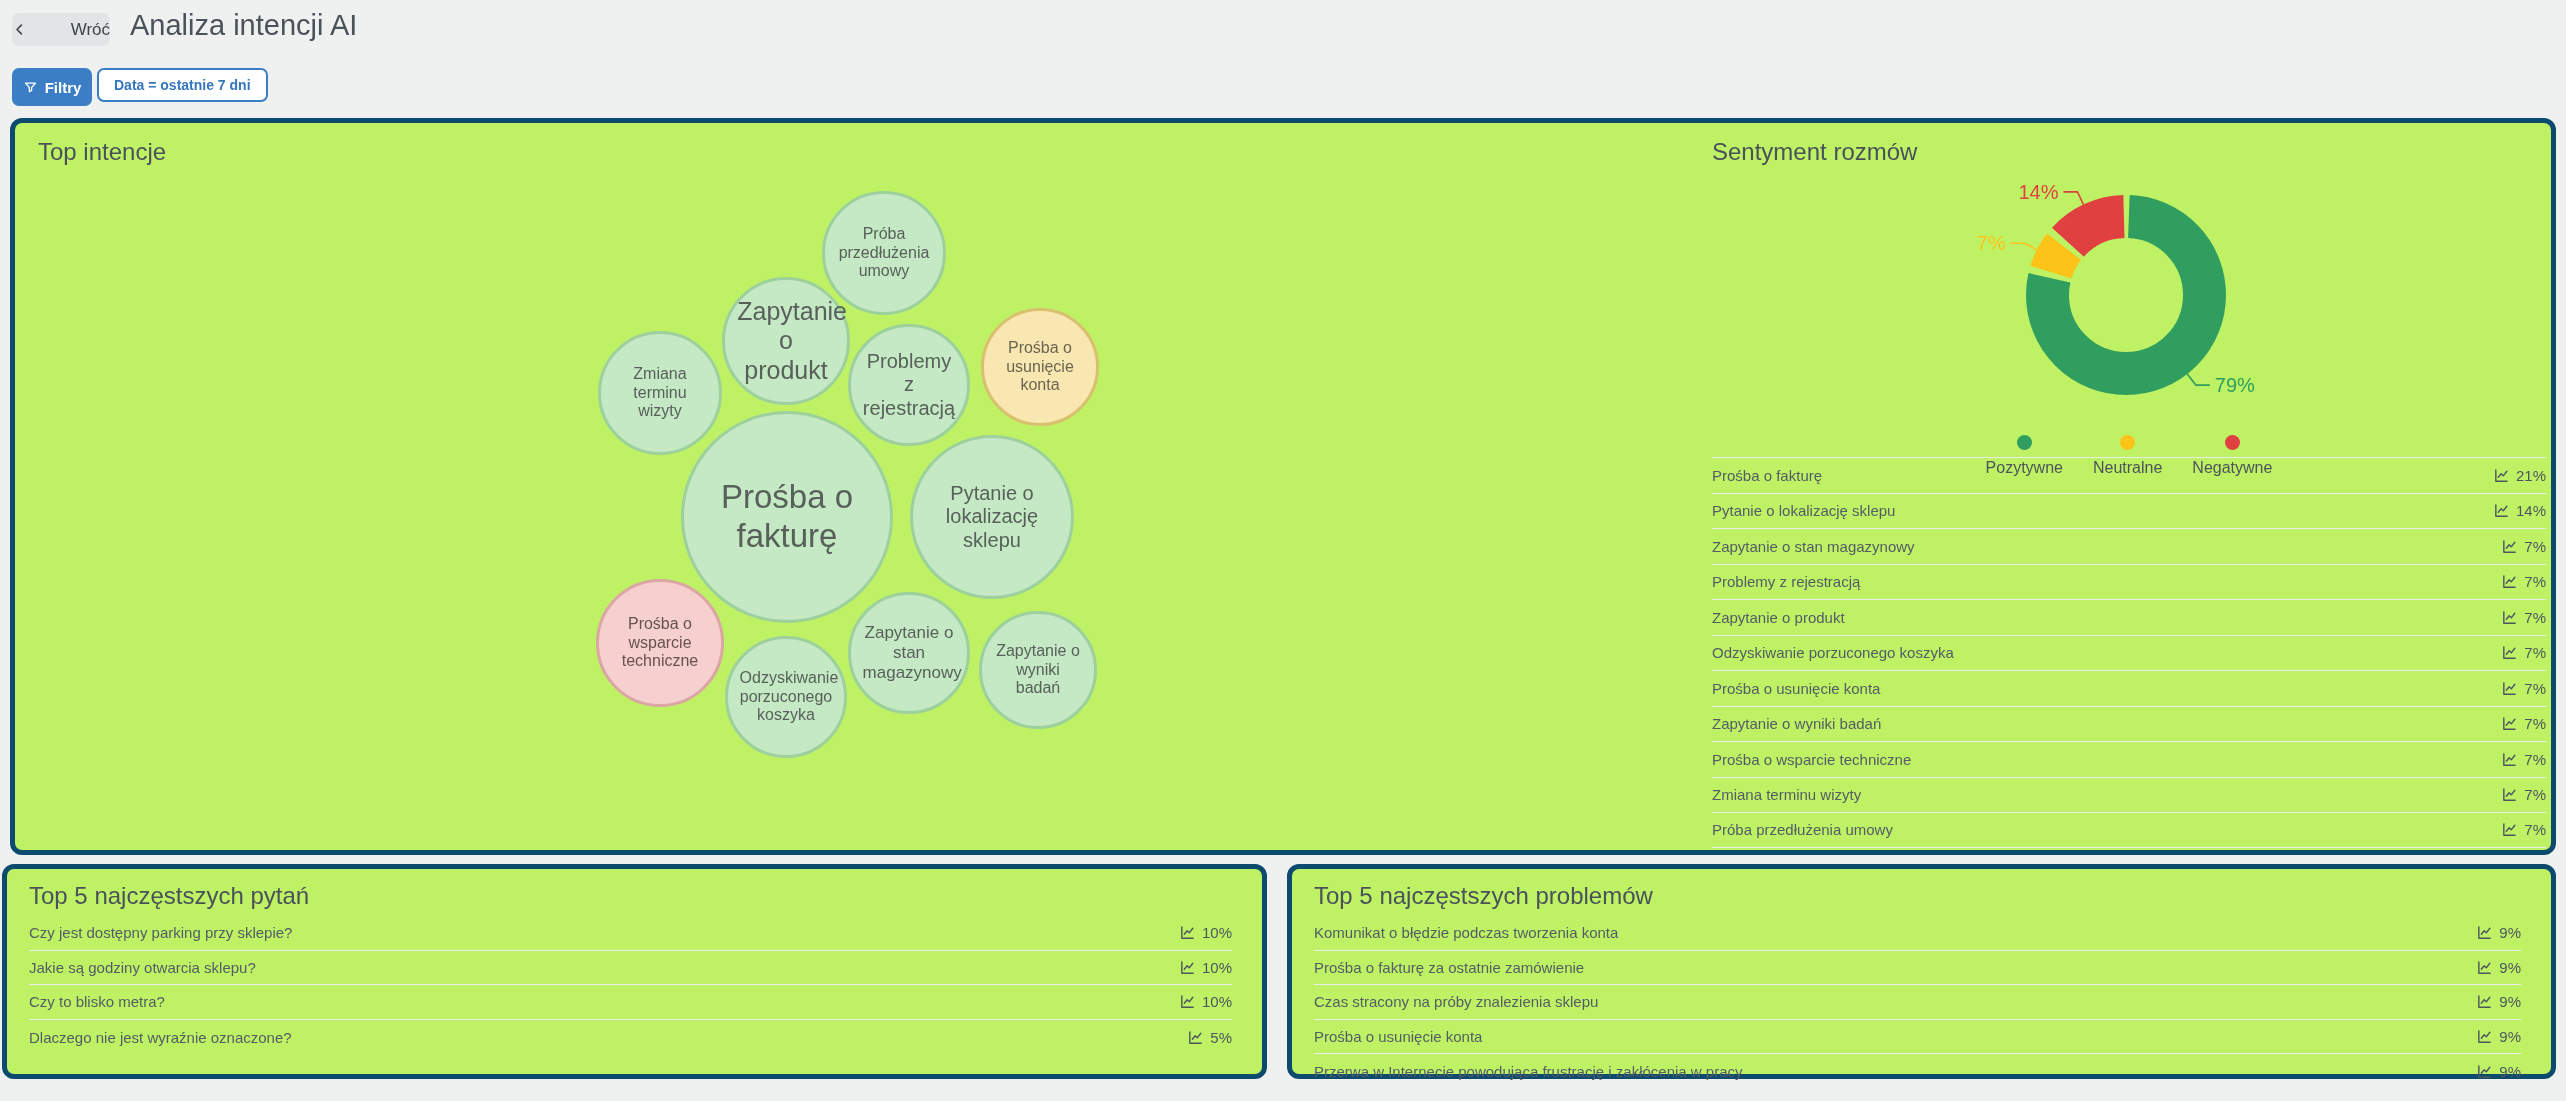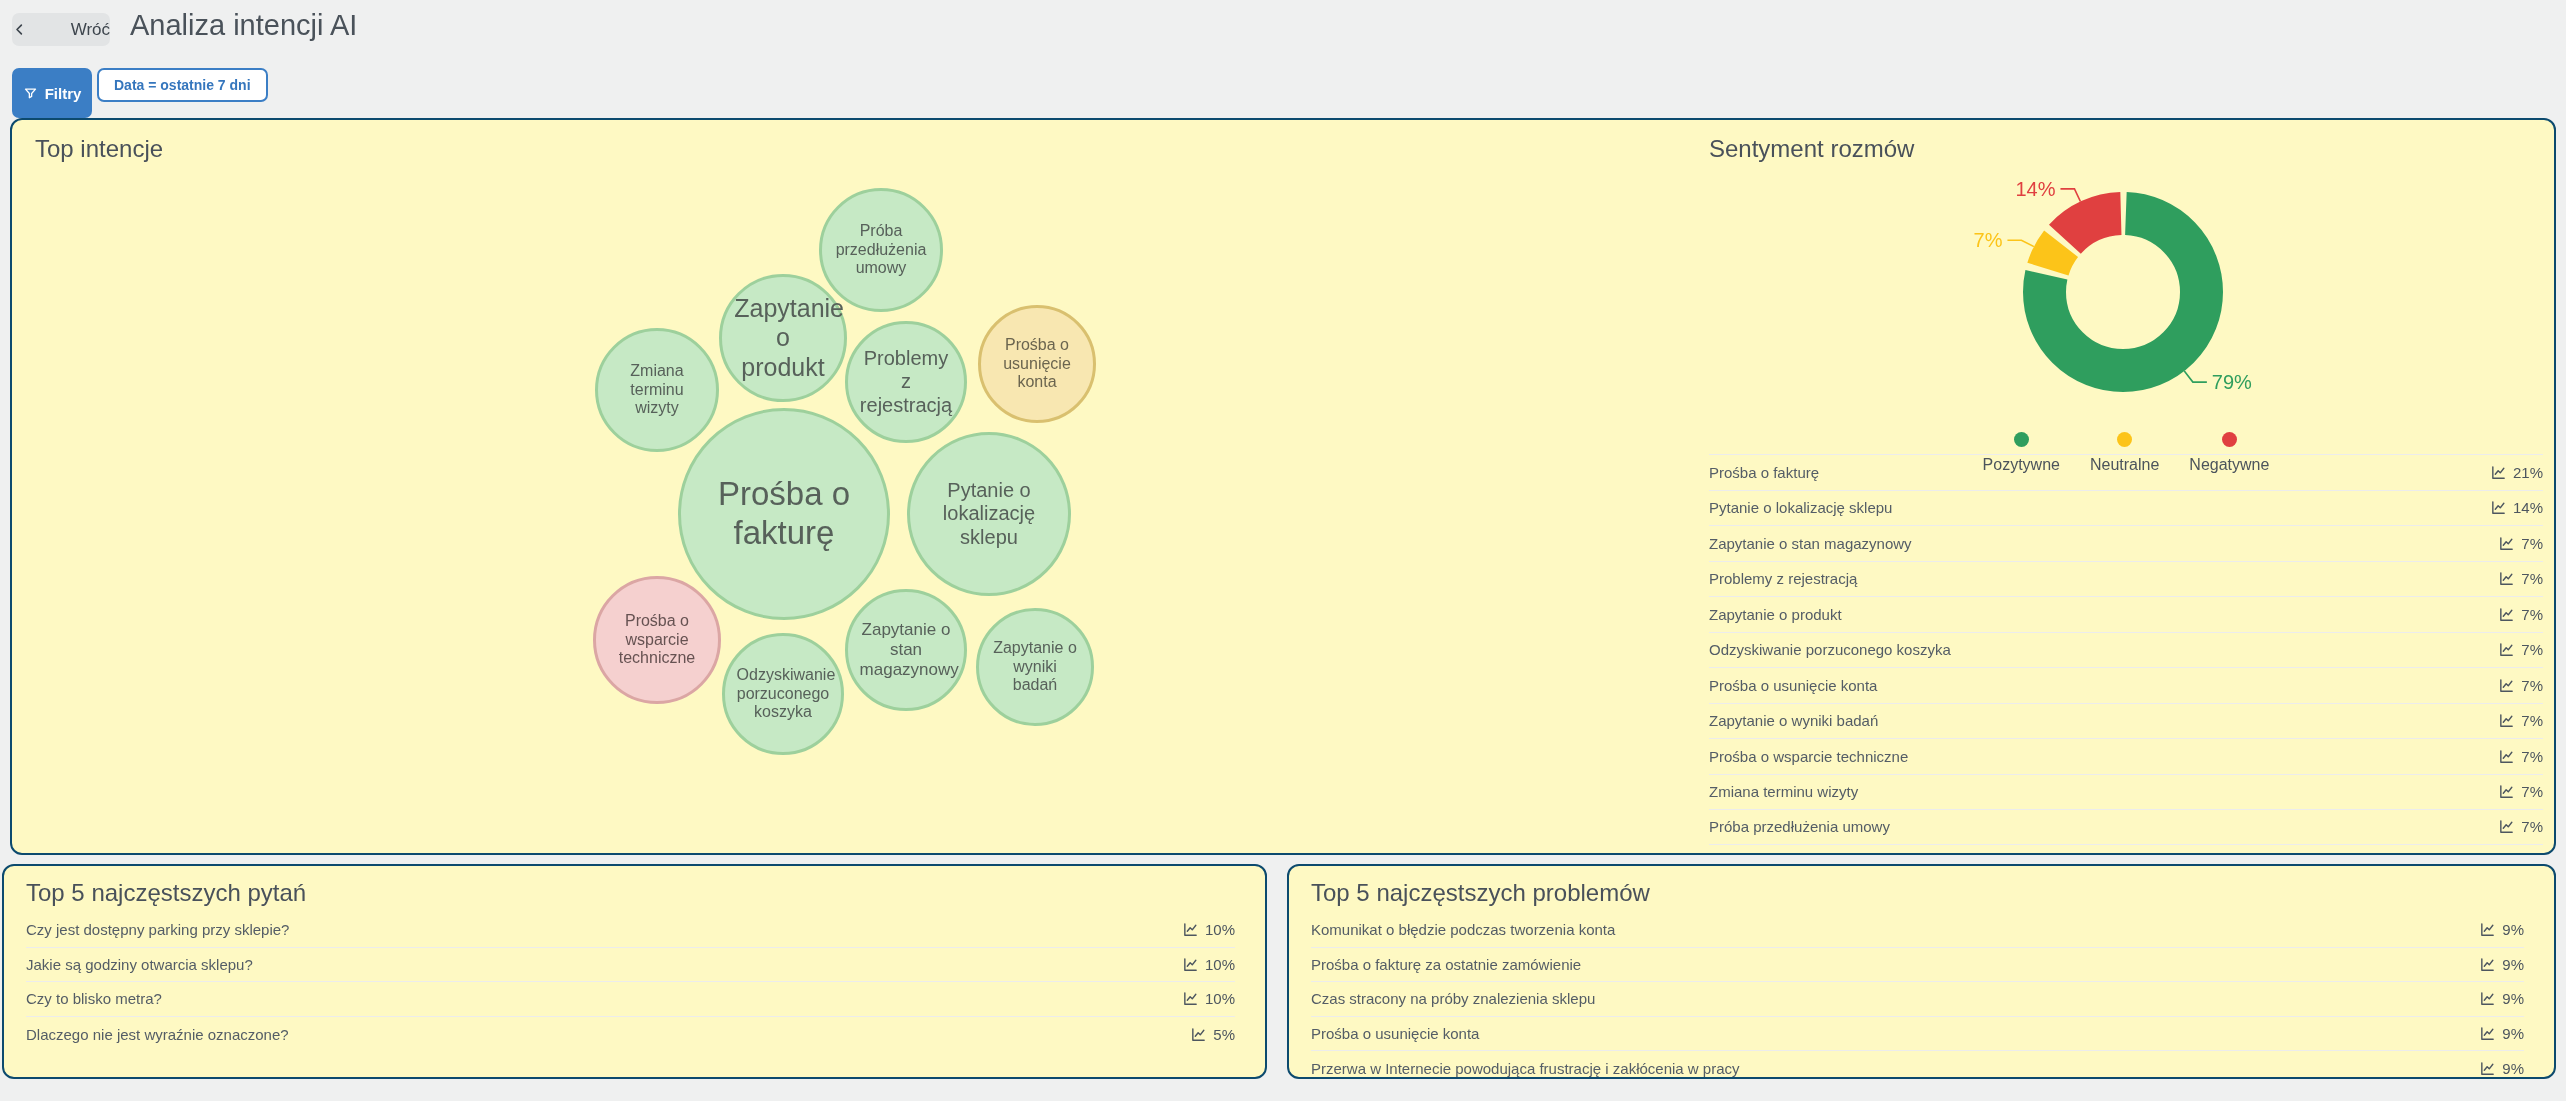--- a/index.html
+++ b/index.html
@@ -18,35 +18,35 @@
     background:#e2e4e5; border:none; border-radius:7px;
     display:flex; align-items:center; justify-content:space-between; gap:10px;
     font-family:inherit; font-size:17px; color:#3d454d; cursor:pointer;
   }
   .back-btn svg { width:15px; height:15px; }
   .page-title {
     position:absolute; left:130px; top:9px;
     font-size:29px; font-weight:400; color:#4a525a;
   }
   .filter-btn {
-    position:absolute; left:12px; top:68px; width:80px; height:50px;
+    position:absolute; left:12px; top:68px; width:80px; height:38px;
     background:#3b7ec5; color:#fff; border:none; border-radius:7px;
     display:flex; align-items:center; justify-content:center; gap:7px;
     font-family:inherit; font-size:15px; font-weight:bold; cursor:pointer;
   }
   .filter-btn svg { width:15px; height:15px; }
   .date-chip {
     position:absolute; left:97px; top:68px; height:34px; padding:0 15px;
     background:#fff; color:#3576bd; border:2px solid #3b7ec5; border-radius:7px;
     display:flex; align-items:center; justify-content:center;
     font-family:inherit; font-size:14px; font-weight:bold; cursor:pointer;
   }
   
   .card {
-    position:absolute; background:#fef9c3; border:2px solid #0c4a6e; border-radius:12px;
+    position:absolute; background:#bef264; border:5px solid #0c4a6e; border-radius:12px;
   }
   #main-card      { left:10px;  top:118px; width:2546px; height:737px; }
   #questions-card { left:2px;  top:864px; width:1265px; height:215px;text-decoration:underline; }
   #problems-card  { left:1287px;top:864px; width:1269px; height:215px; }
   .panel-title { font-size:24px; font-weight:400; color:#49515a; }
   #top-intents-title { position:absolute; left:23px; top:15px; }
   #sentiment-title   { position:absolute; left:1697px; top:15px; }
   .bottom-title { position:absolute; left:22px; top:13px; }
   
   #bubble-chart { position:absolute; left:0; top:0; width:1500px; height:737px; }

